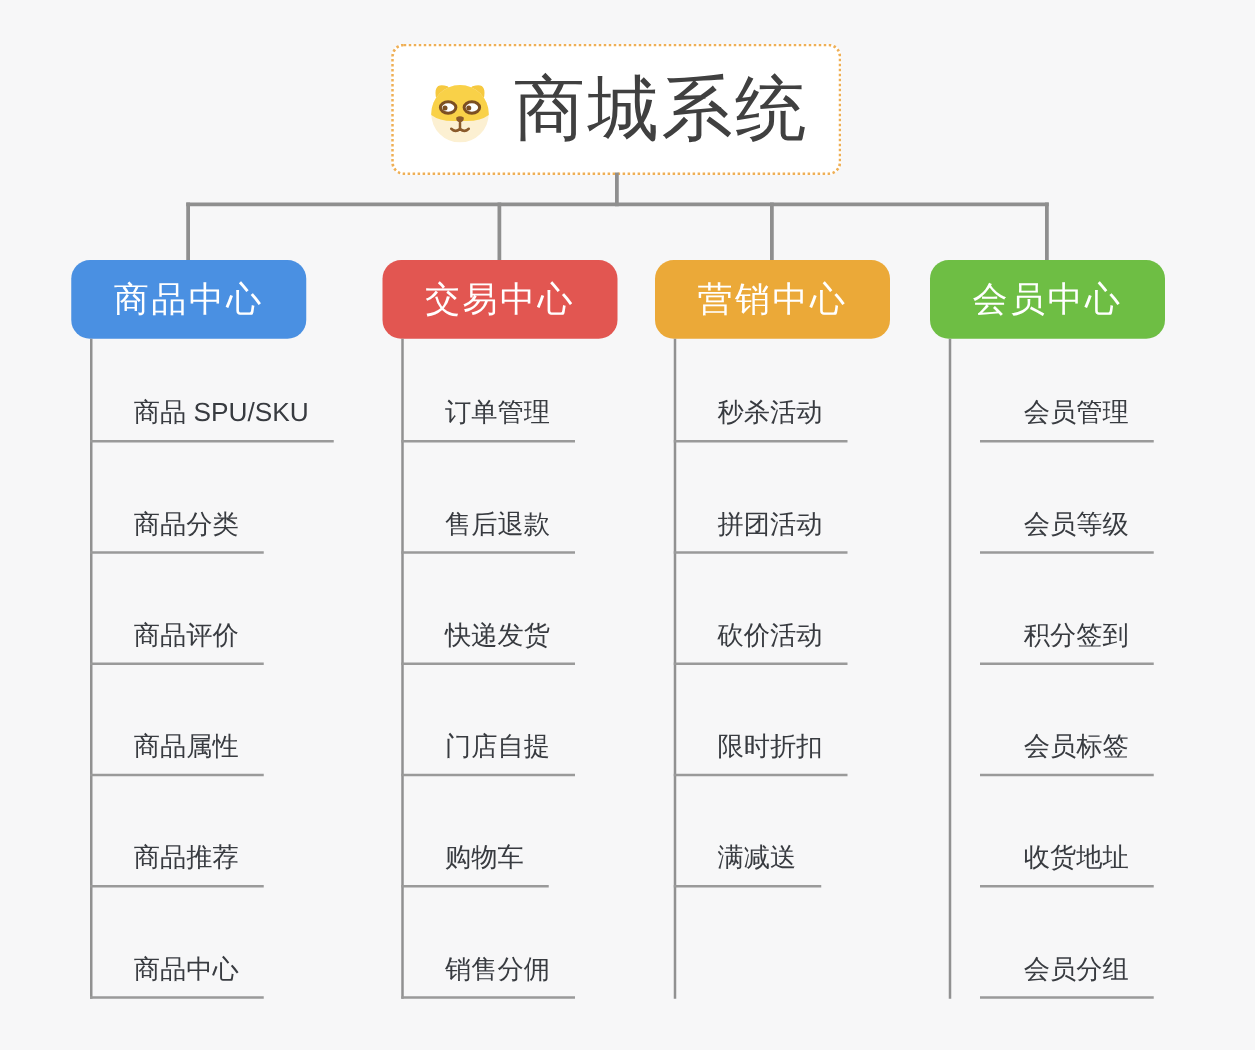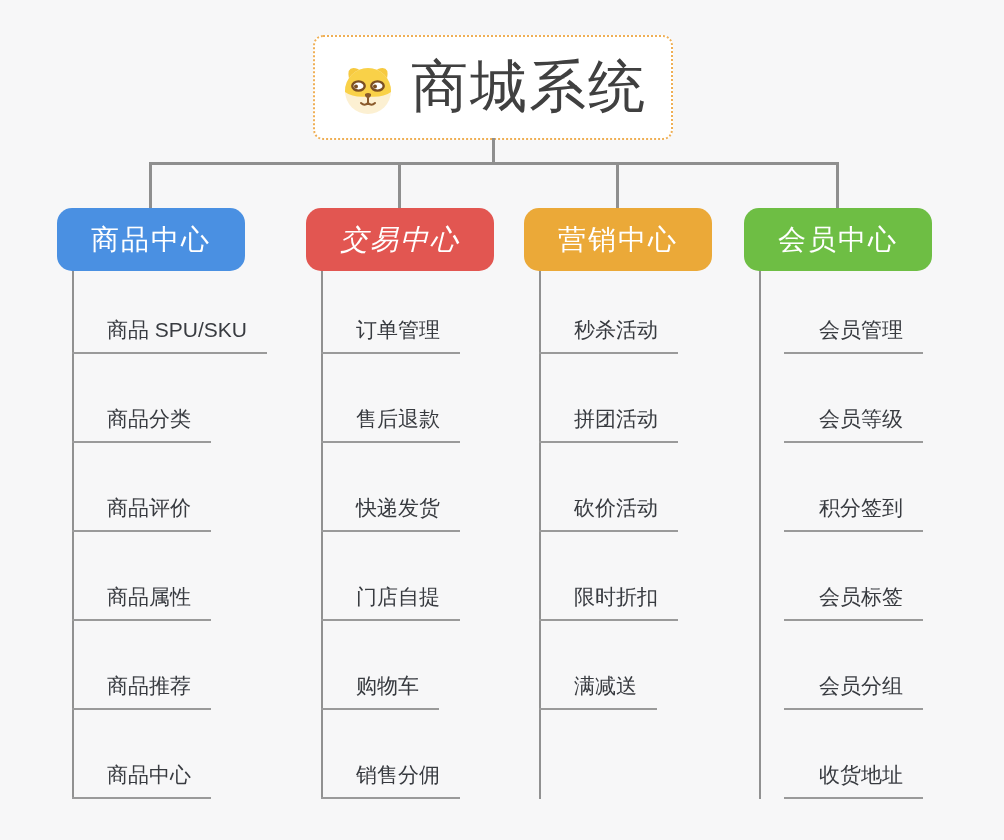--- a/index.html
+++ b/index.html
@@ -104,21 +104,21 @@
   </div>
 
   <div class="line root-stub"></div>
   <div class="line hbar"></div>
   <div class="line drop-0"></div>
   <div class="line drop-1"></div>
   <div class="line drop-2"></div>
   <div class="line drop-3"></div>
 
   <div class="branch-node bn-0" style="background: rgb(74, 144, 226);">商品中心</div>
-  <div class="branch-node bn-1" style="background: rgb(226, 86, 81); font-style: italic;">交易中心</div>
+  <div class="branch-node bn-1" style="background: rgb(226, 86, 81);">交易中心</div>
   <div class="branch-node bn-3" style="background: rgb(110, 190, 68);">会员中心</div>
   <div class="branch-node bn-2" style="background: rgb(235, 169, 56);">营销中心</div>
 
   <div class="trunk tr-0"></div>
   <div class="trunk tr-1"></div>
   <div class="trunk tr-2"></div>
   <div class="trunk tr-3"></div>
 
   <div class="column col-0">
     <div class="item-slot">
@@ -187,20 +187,20 @@
     <div class="item-slot">
         <div class="subtopic">会员等级</div>
       </div>
     <div class="item-slot">
         <div class="subtopic">积分签到</div>
       </div>
     <div class="item-slot">
         <div class="subtopic">会员标签</div>
       </div>
     <div class="item-slot">
+        <div class="subtopic">收货地址</div>
+      </div>
+    <div class="item-slot">
         <div class="subtopic">会员分组</div>
       </div>
-    <div class="item-slot">
-        <div class="subtopic">收货地址</div>
-      </div>
   </div>
 
 </div>
 
 </body></html>

